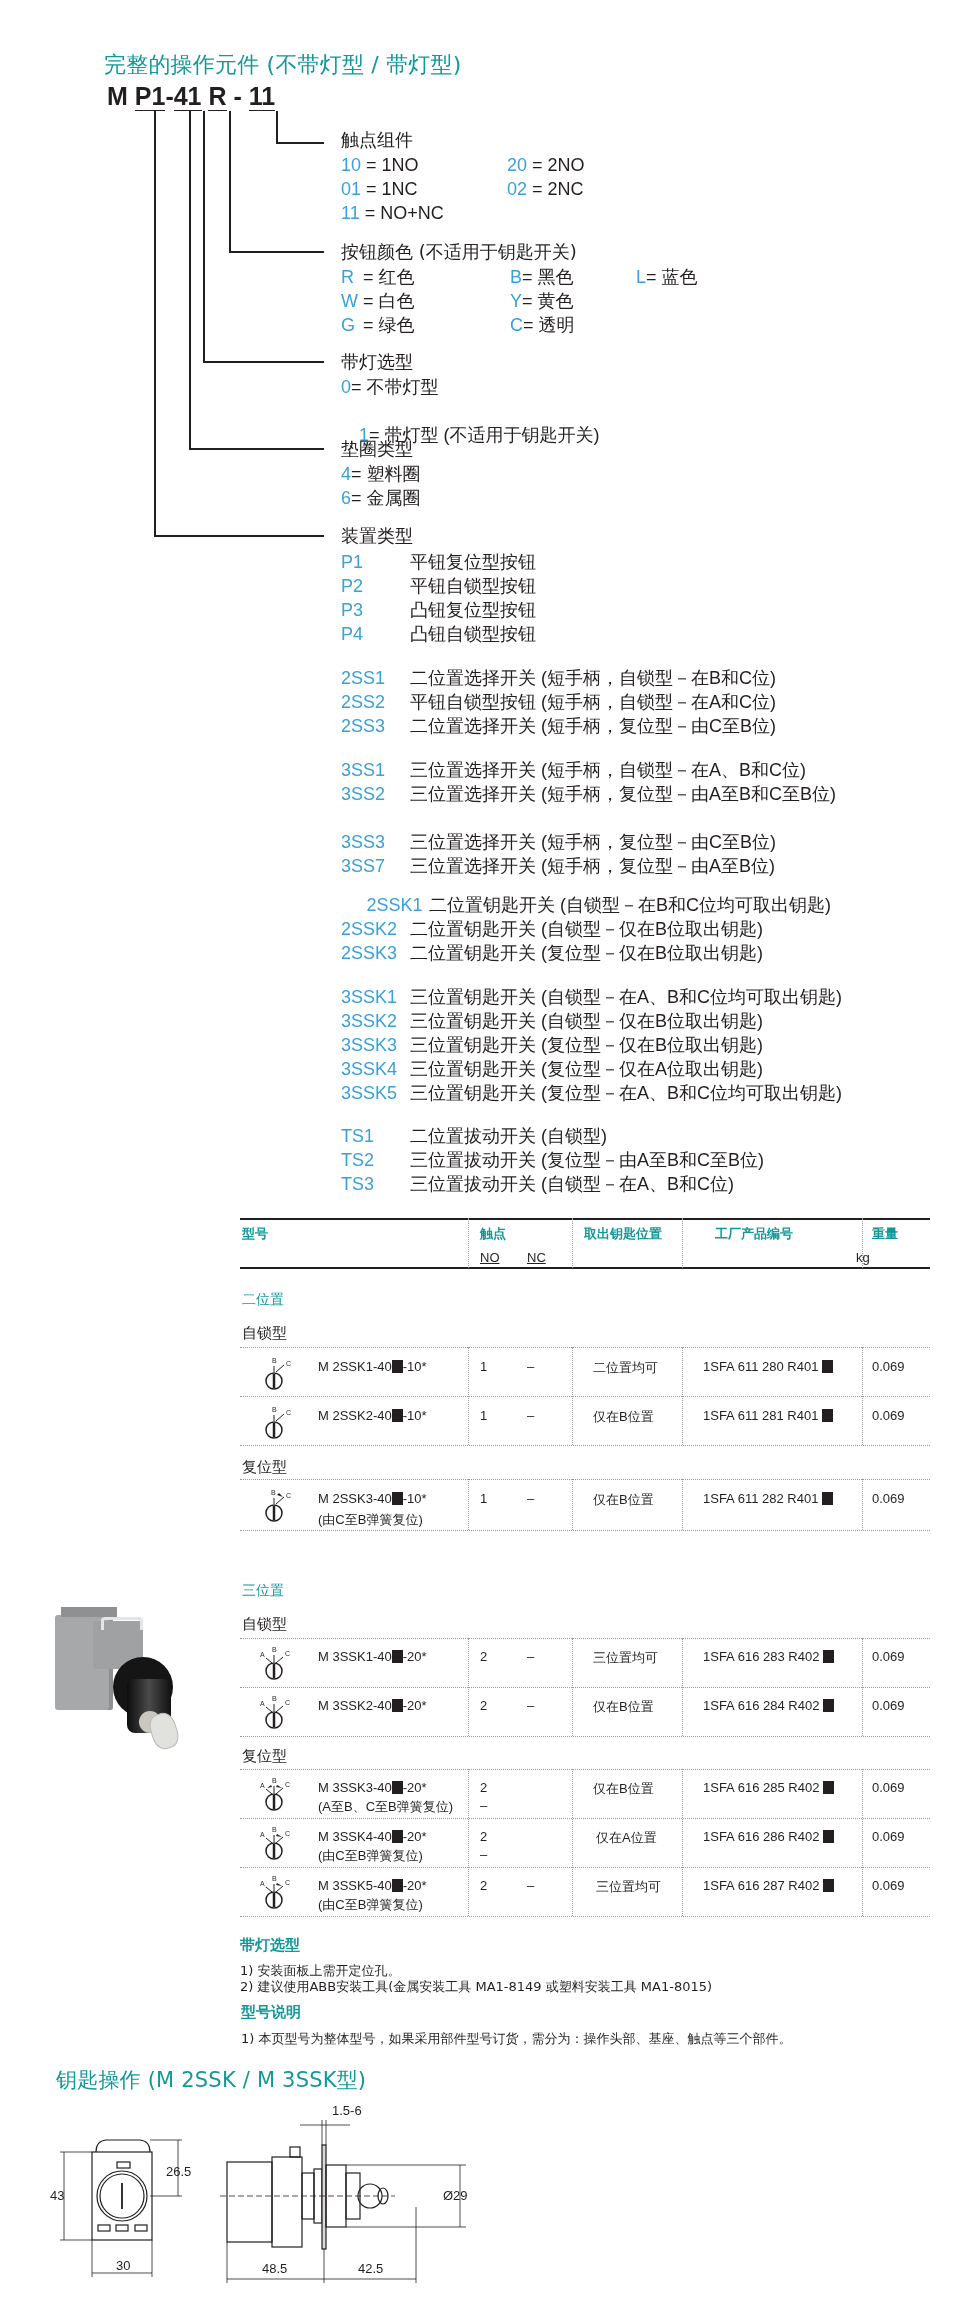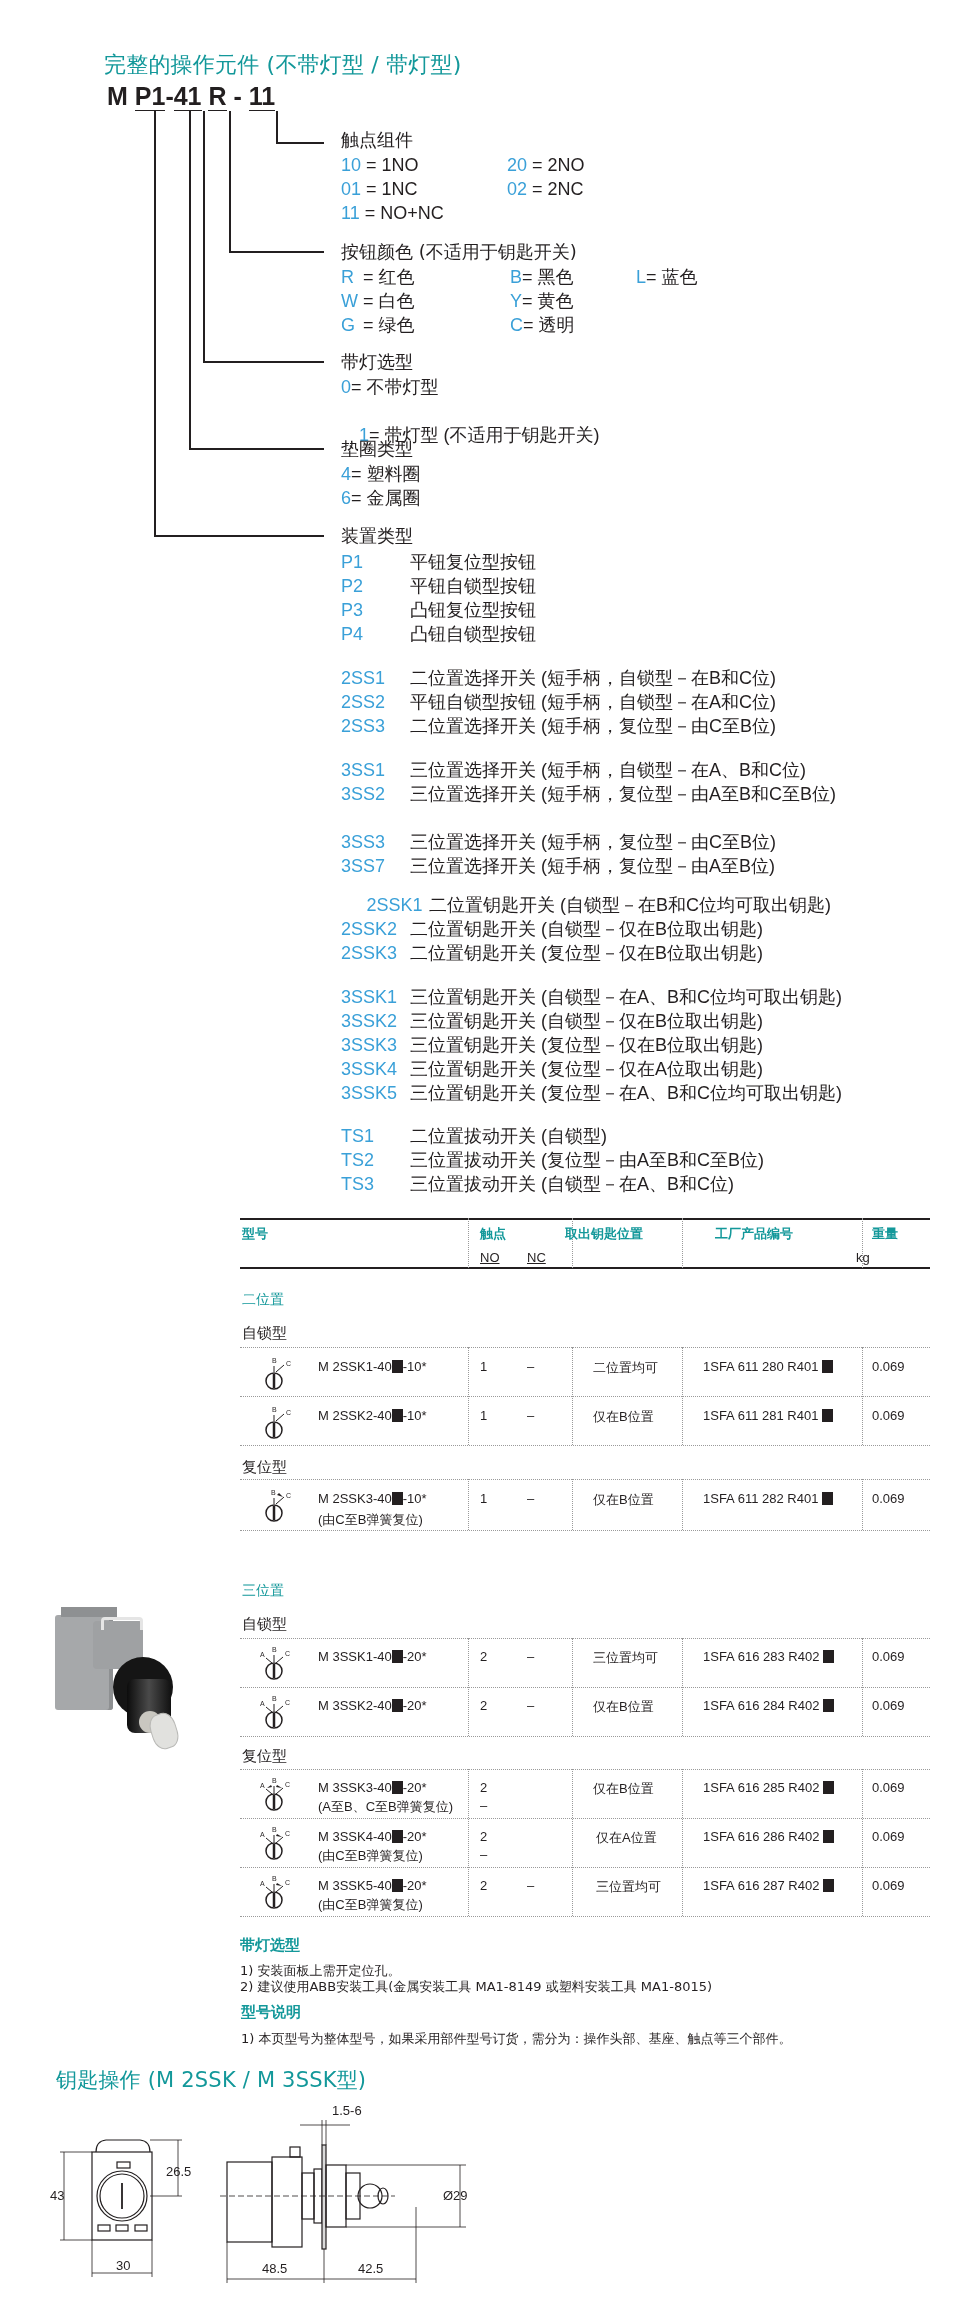--- a/index.html
+++ b/index.html
@@ -130,21 +130,21 @@
 
   <div class="vdot" style="left:228px; top:0; height:50px;"></div>
   <div class="vdot" style="left:332px; top:0; height:50px;"></div>
   <div class="vdot" style="left:442px; top:0; height:50px;"></div>
   <div class="vdot" style="left:622px; top:0; height:50px;"></div>
 
   <div class="th" style="left:2px; top:7px;">型号</div>
   <div class="th" style="left:240px; top:7px;">触点</div>
   <div class="cell" style="left:240px; top:32px; text-decoration:underline;">NO</div>
   <div class="cell" style="left:287px; top:32px; text-decoration:underline;">NC</div>
-  <div class="th" style="left:325px; top:7px;">取出钥匙位置</div>
+  <div class="th" style="left:344px; top:7px;">取出钥匙位置</div>
   <div class="th" style="left:475px; top:7px;">工厂产品编号</div>
   <div class="th" style="left:632px; top:7px;">重量</div>
   <div class="cell" style="left:616px; top:32px;">kg</div>
 
   <div class="grp" style="left:2px; top:73px;">二位置</div>
   <div class="sub" style="left:2px; top:106px;">自锁型</div>
   <div class="hdot" style="top:129px;"></div>
 
   <div>
     <svg class="abs" style="left:22px; top:138px;" width="36" height="36" viewBox="0 0 36 36">

